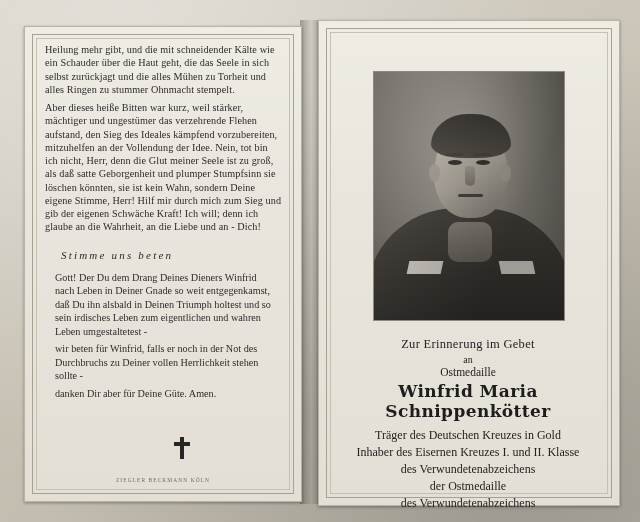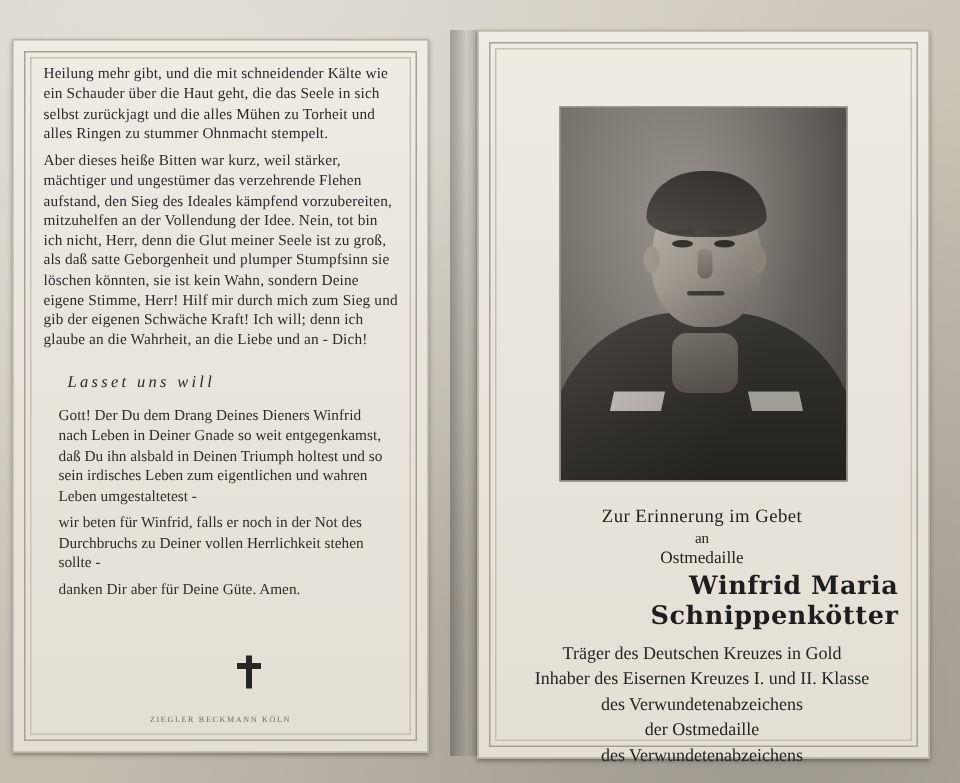--- a/index.html
+++ b/index.html
@@ -28,21 +28,21 @@
   }
   .card {
     position: absolute;
     z-index: 2;
     background:
       linear-gradient(180deg, #efece4 0%, #e9e5dc 40%, #e4dfd5 100%);
     box-shadow: 0 1px 3px rgba(0,0,0,0.35);
   }
   
   #left-leaf {
-    left: 8px;
+    left: 24px;
     top: 26px;
     width: 276px;
     height: 474px;
     border: 1px solid #b9b3a6;
   }
   #right-leaf {
     left: 318px;
     top: 20px;
     width: 300px;
     height: 484px;
@@ -265,21 +265,20 @@
     font-size: 11.5px;
     margin-bottom: 3px;
   }
   #memorial .name {
     font-family: "DejaVu Serif", serif;
     font-size: 17px;
     font-weight: bold;
     letter-spacing: 0.4px;
     margin: 2px 0 6px 0;
     color: #1d1d1d;
-    text-align: right;
   }
   #memorial .hon {
     font-size: 12px;
     line-height: 1.42;
   }
 
   
   #gutter {
     position: absolute;
     left: 300px;
@@ -298,21 +297,21 @@
   <div class="card" id="left-leaf">
     <div class="inner-frame">
       <div class="inner-frame2"></div>
     </div>
 
     <div id="left-text-top">
       <p>Heilung mehr gibt, und die mit schneidender Kälte wie ein Schauder über die Haut geht, die das Seele in sich selbst zurückjagt und die alles Mühen zu Torheit und alles Ringen zu stummer Ohnmacht stempelt.</p>
       <p>Aber dieses heiße Bitten war kurz, weil stärker, mächtiger und ungestümer das verzehrende Flehen aufstand, den Sieg des Ideales kämpfend vorzubereiten, mitzuhelfen an der Vollendung der Idee. Nein, tot bin ich nicht, Herr, denn die Glut meiner Seele ist zu groß, als daß satte Geborgenheit und plumper Stumpfsinn sie löschen könnten, sie ist kein Wahn, sondern Deine eigene Stimme, Herr! Hilf mir durch mich zum Sieg und gib der eigenen Schwäche Kraft! Ich will; denn ich glaube an die Wahrheit, an die Liebe und an - Dich!</p>
     </div>
 
-    <div id="prayer-heading">Lasset uns will</div>
+    <div id="prayer-heading">Stimme uns beten</div>
 
     <div id="prayer-body">
       <p>Gott! Der Du dem Drang Deines Dieners Winfrid nach Leben in Deiner Gnade so weit entgegenkamst, daß Du ihn alsbald in Deinen Triumph holtest und so sein irdisches Leben zum eigentlichen und wahren Leben umgestaltetest -</p>
       <p>wir beten für Winfrid, falls er noch in der Not des Durchbruchs zu Deiner vollen Herrlichkeit stehen sollte -</p>
       <p>danken Dir aber für Deine Güte. Amen.</p>
     </div>
 
     <div id="cross">
       <div class="v"></div>
       <div class="h"></div>

